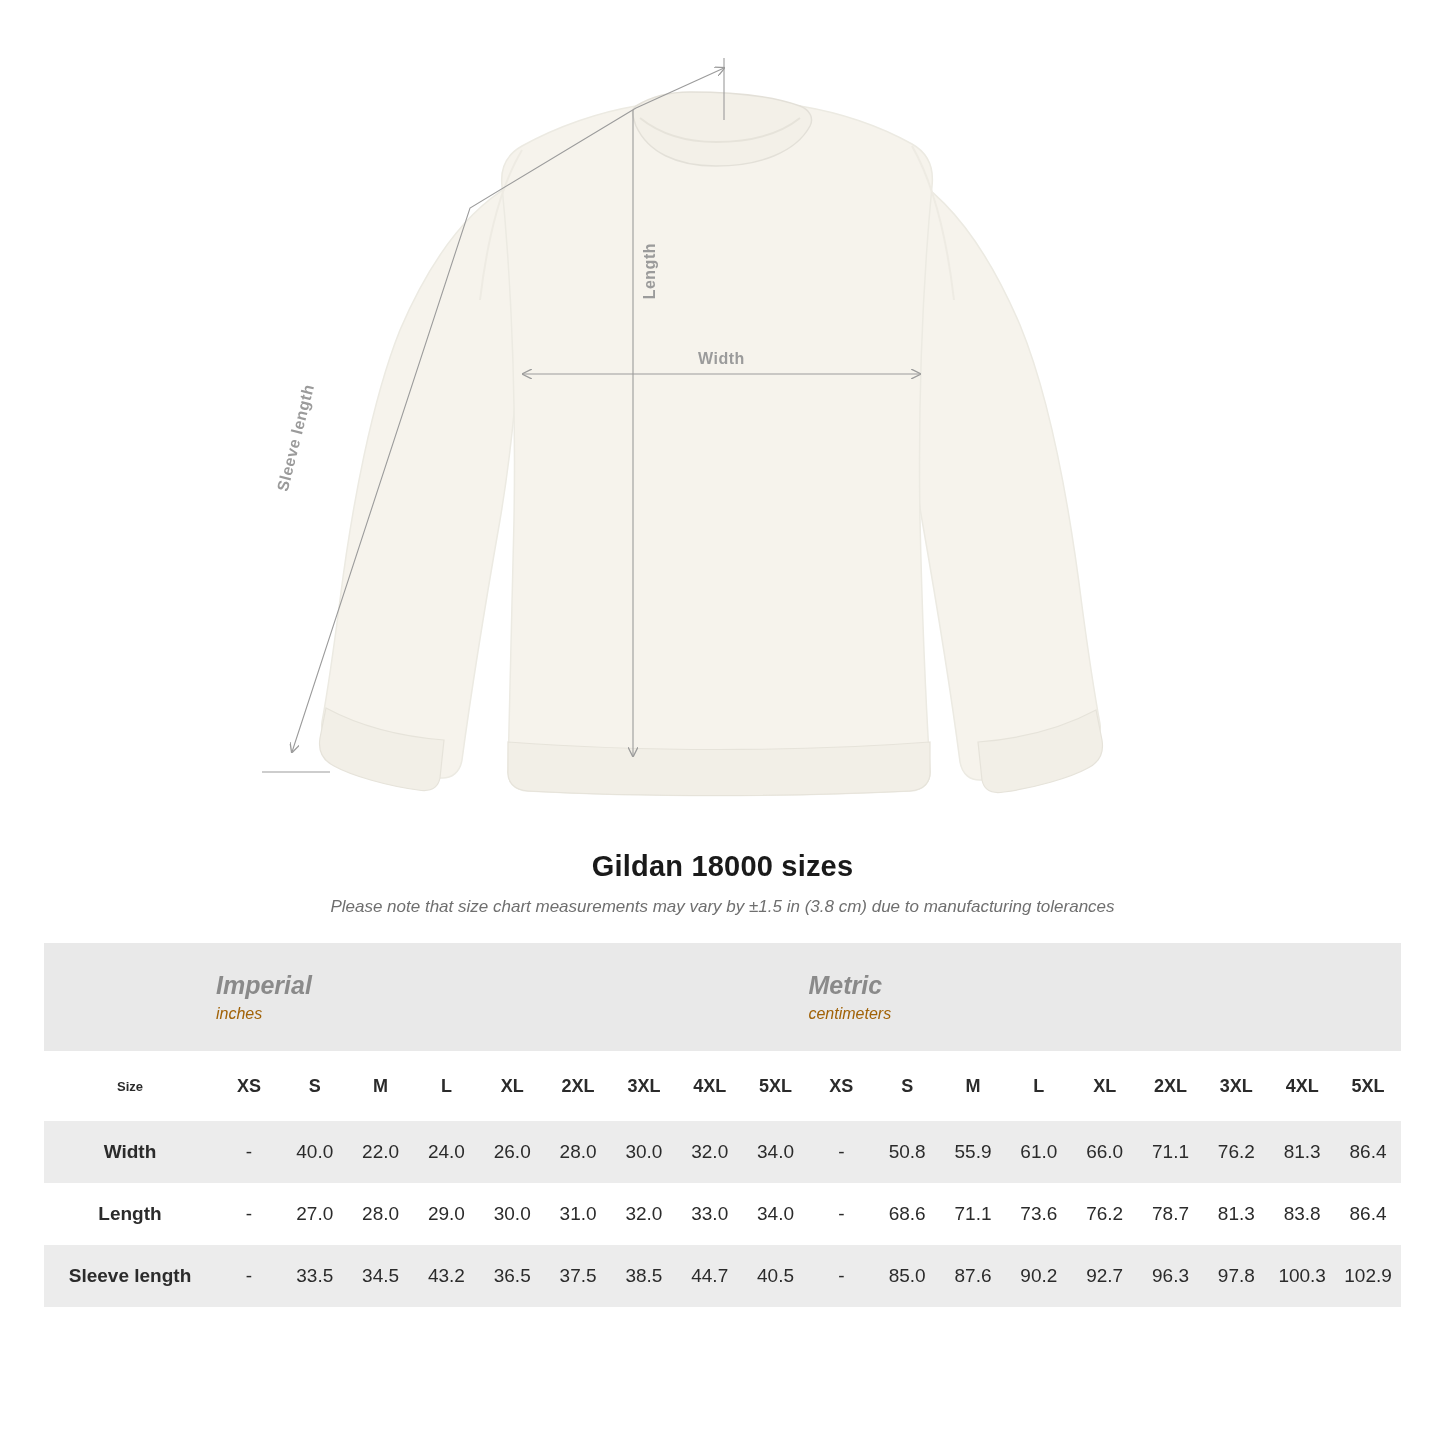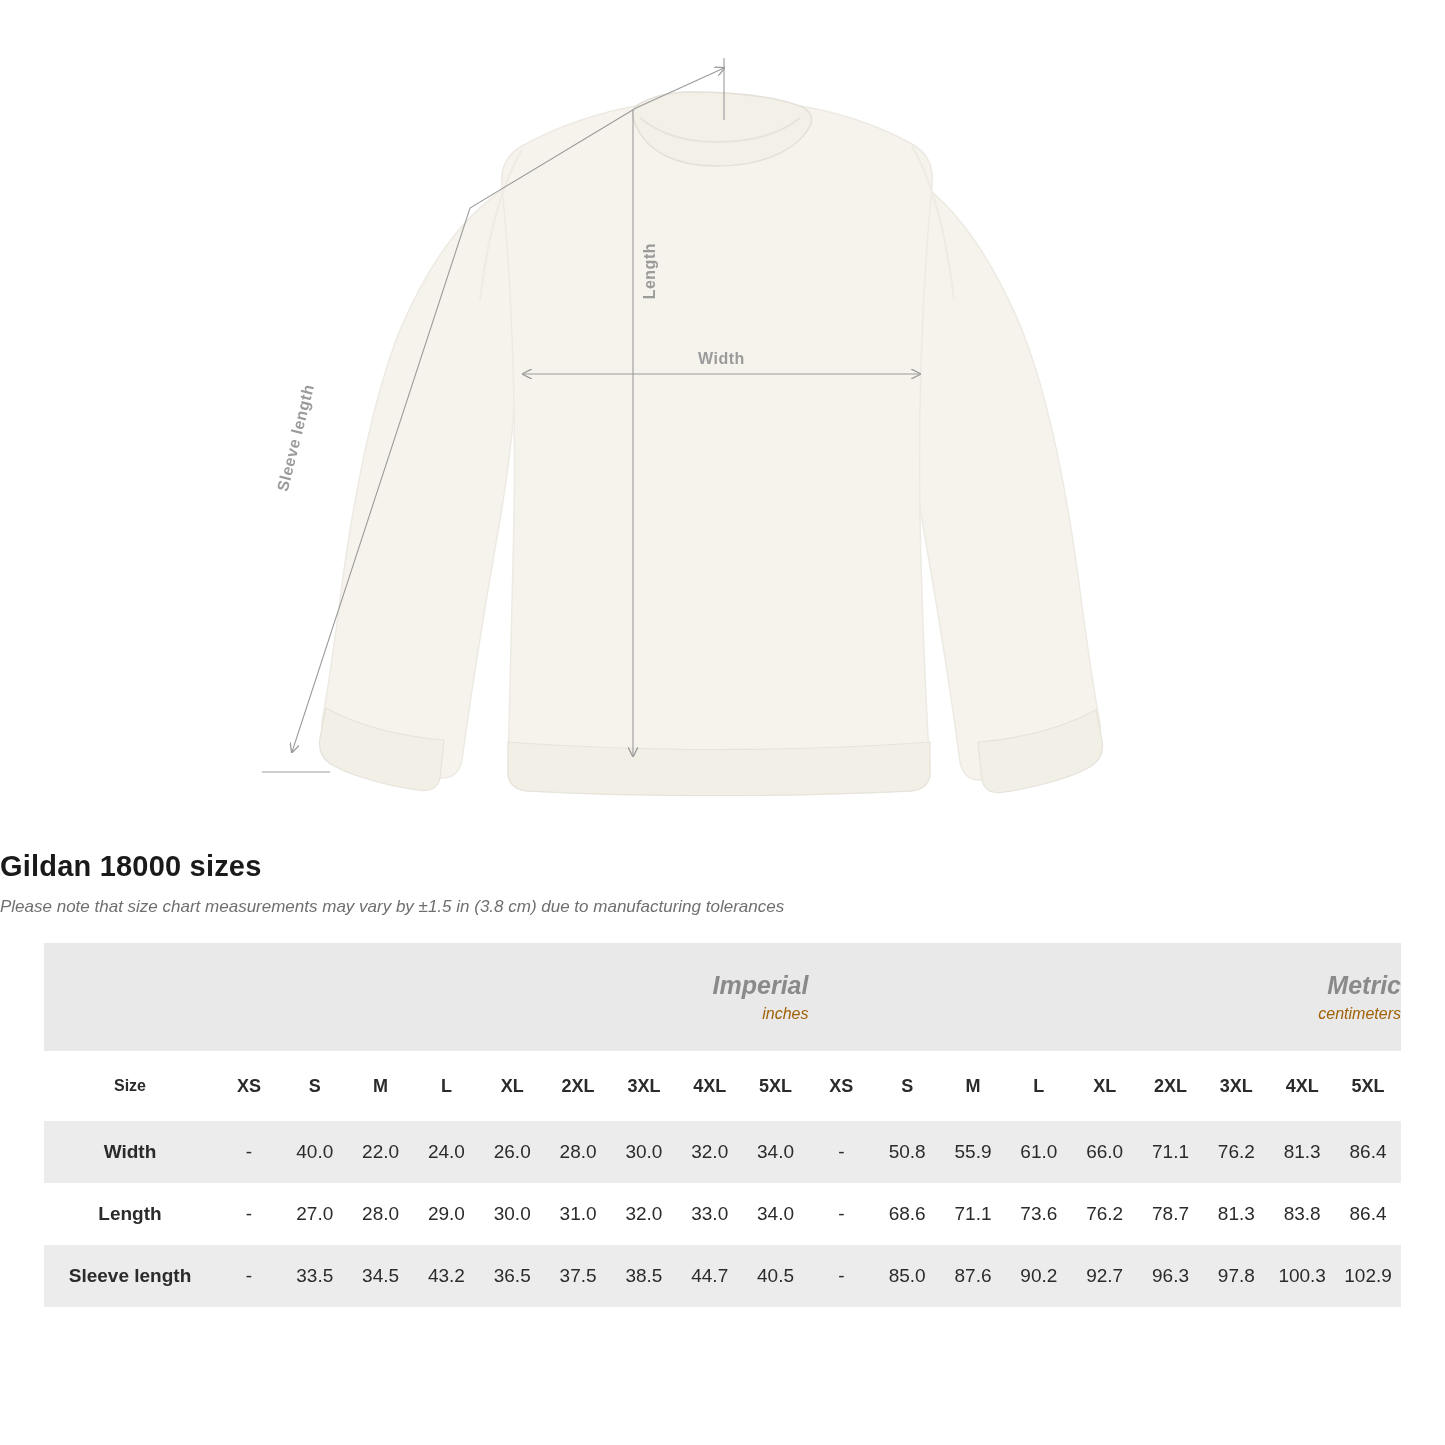--- a/index.html
+++ b/index.html
@@ -45,21 +45,21 @@
   }
   .dim-label.sleeve {
     left: 287px; top: 383px;
     writing-mode: vertical-rl;
     transform: rotate(180deg) rotate(14deg);
     transform-origin: center center;
   }
 
   
   .title-block {
-    text-align: left;
+    text-align: center;
     margin-top: 10px;
   }
   .chart-title {
     font-size: 29px;
     font-weight: bold;
     color: #1a1a1a;
     margin: 0;
     letter-spacing: 0.2px;
   }
   .chart-note {
@@ -80,21 +80,21 @@
     table-layout: fixed;
   }
   table.size-table th, table.size-table td {
     border: 0;
     padding: 0;
   }
   .unit-head td {
     background: #e9e9e9;
     height: 108px;
     vertical-align: middle;
-    text-align: right;
+    text-align: left;
   }
   .unit-title {
     font-size: 25px;
     font-style: italic;
     font-weight: bold;
     color: #8a8a8a;
     line-height: 1.15;
   }
   .unit-sub {
     font-size: 16px;
@@ -105,21 +105,21 @@
   .head-row td {
     height: 70px;
     text-align: center;
     vertical-align: middle;
     font-size: 18px;
     font-weight: bold;
     color: #2b2b2b;
     background: #ffffff;
   }
   .head-row td.rowlabelcell {
-    font-size: 16px;
+    font-size: 13px;
   }
   .body-row td {
     height: 62px;
     text-align: center;
     vertical-align: middle;
     font-size: 19px;
     color: #2b2b2b;
     background: #ffffff;
   }
   .body-row.alt td { background: #ececec; }

